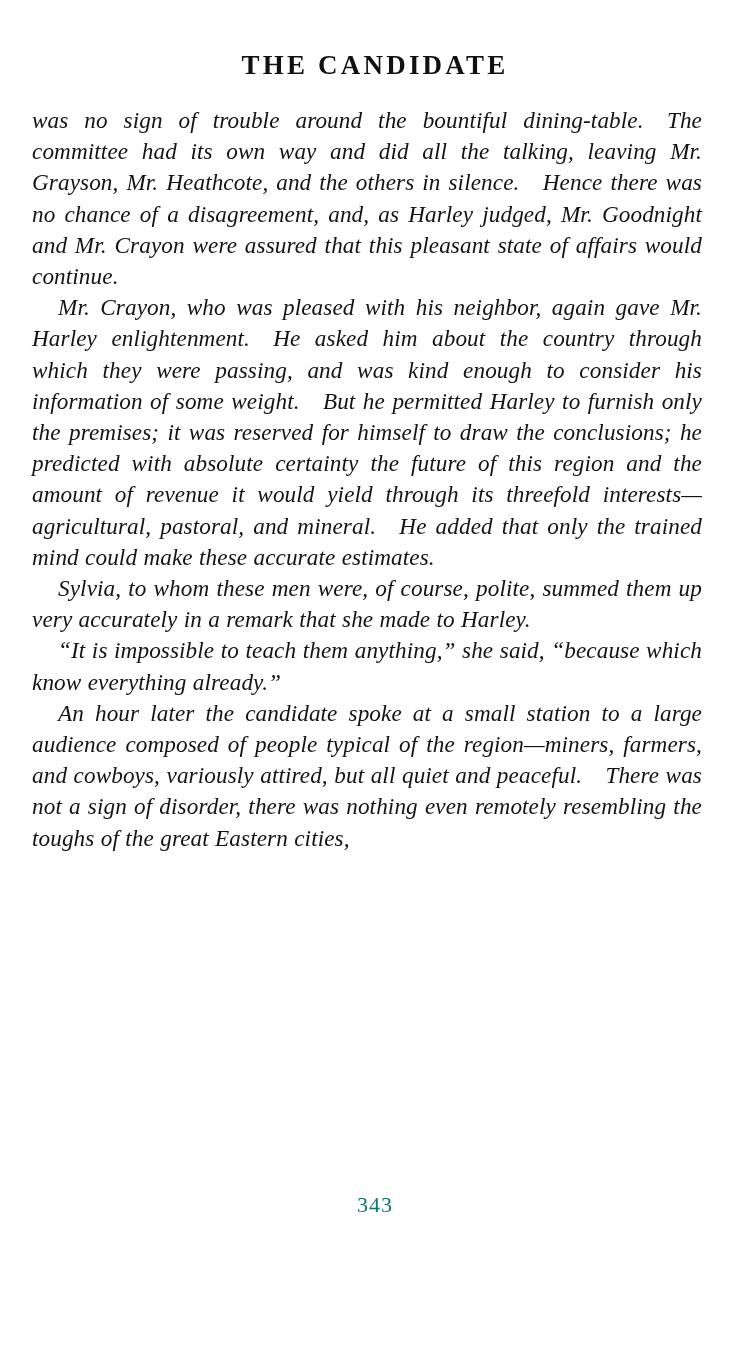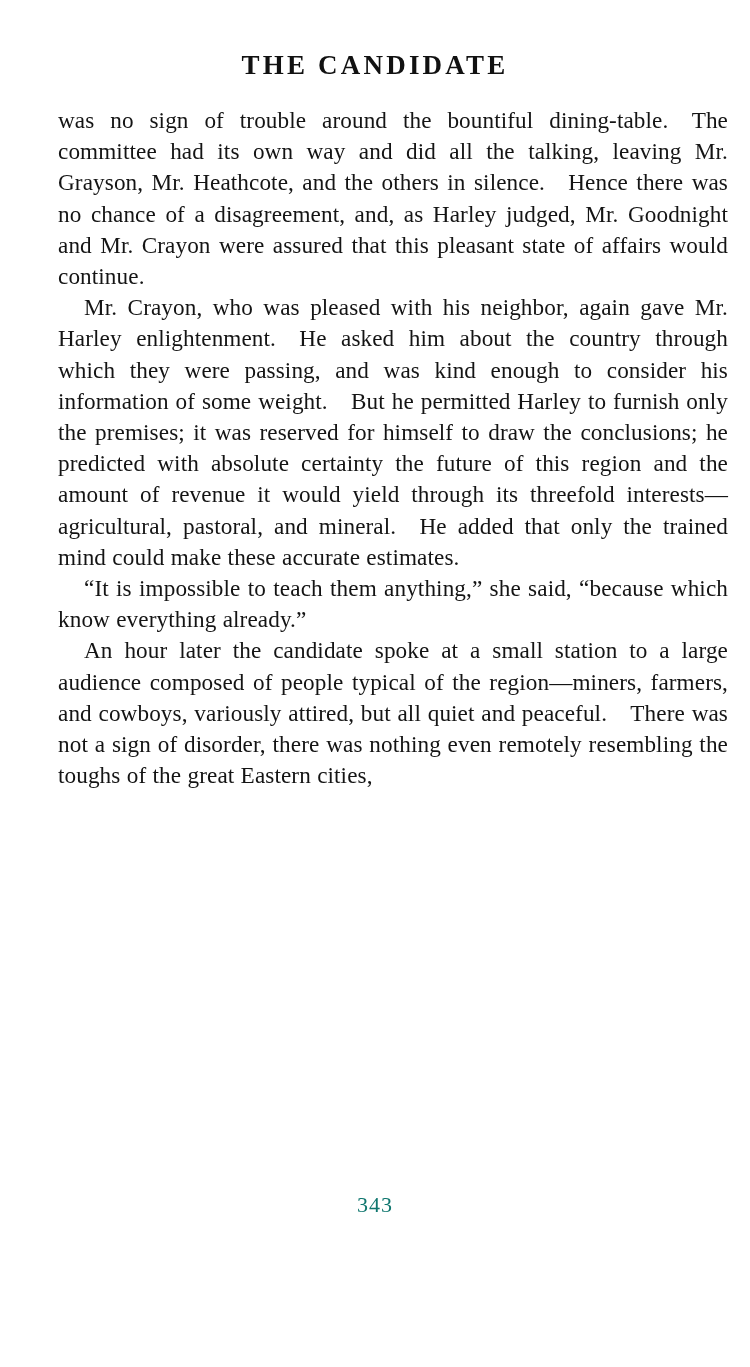--- a/index.html
+++ b/index.html
@@ -26,23 +26,24 @@
     font-family: "Liberation Serif", serif;
     font-weight: bold;
     font-size: 27px;
     letter-spacing: 3.2px;
     margin: 0;
     padding-top: 50px;
     color: #111111;
   }
   .text-block {
     position: absolute;
-    left: 58px;
+    left: 32px;
     top: 105px;
     width: 670px;
+    font-style: italic;
   }
   p.para {
     margin: 0;
     font-size: 23.2px;
     line-height: 31.2px;
     text-align: justify;
     text-indent: 0;
     color: #141414;
     letter-spacing: 0.1px;
     word-spacing: 0.4px;
@@ -66,19 +67,20 @@
 </head>
 <body>
 
 <div class="page">
 
   <div class="running-head">THE CANDIDATE</div>
 
   <div class="text-block">
     <p class="para">was no sign of trouble around the bountiful dining-table. The committee had its own way and did all the talking, leaving Mr. Grayson, Mr. Heathcote, and the others in silence. Hence there was no chance of a disagreement, and, as Harley judged, Mr. Goodnight and Mr. Crayon were assured that this pleasant state of affairs would continue.</p>
     <p class="para indent">Mr. Crayon, who was pleased with his neighbor, again gave Mr. Harley enlightenment. He asked him about the country through which they were passing, and was kind enough to consider his information of some weight. But he permitted Harley to furnish only the premises; it was reserved for himself to draw the conclusions; he predicted with absolute certainty the future of this region and the amount of revenue it would yield through its threefold interests—agricultural, pastoral, and mineral. He added that only the trained mind could make these accurate estimates.</p>
+    <p class="para indent">Sylvia, to whom these men were, of course, polite, summed them up very accurately in a remark that she made to Harley.</p>
     <p class="para indent">“It is impossible to teach them anything,” she said, “because which know everything already.”</p>
     <p class="para indent">An hour later the candidate spoke at a small station to a large audience composed of people typical of the region—miners, farmers, and cowboys, variously attired, but all quiet and peaceful. There was not a sign of disorder, there was nothing even remotely resembling the toughs of the great Eastern cities,</p>
   </div>
 
   <div class="page-number">343</div>
 
 </div>
 
 </body></html>

